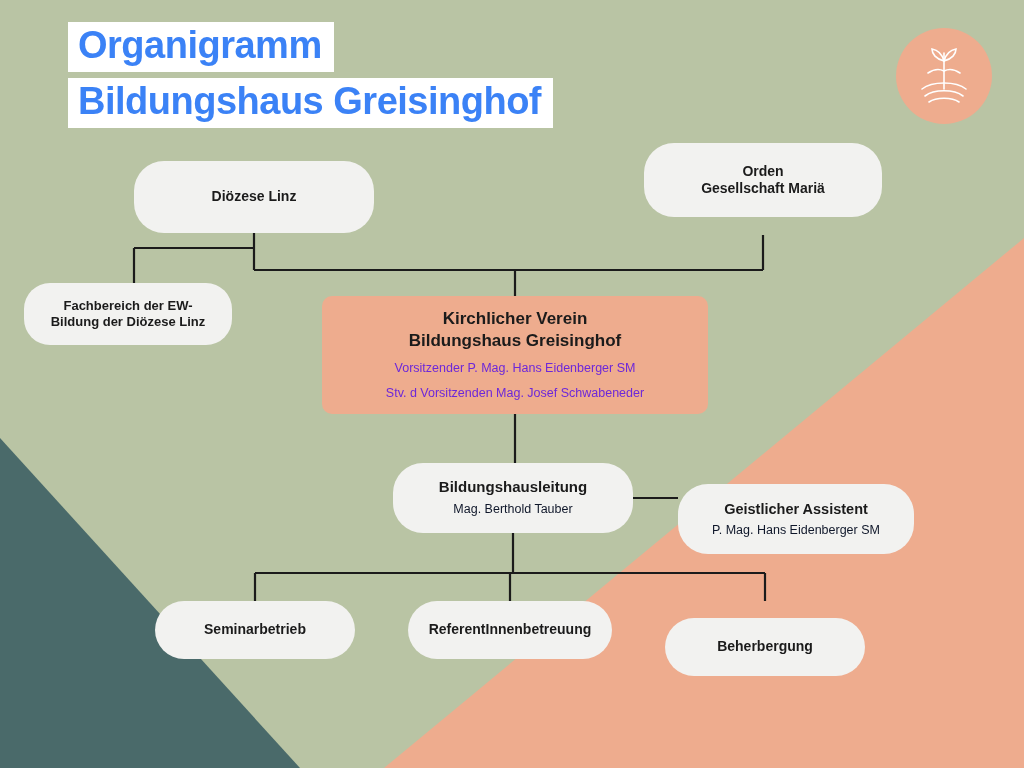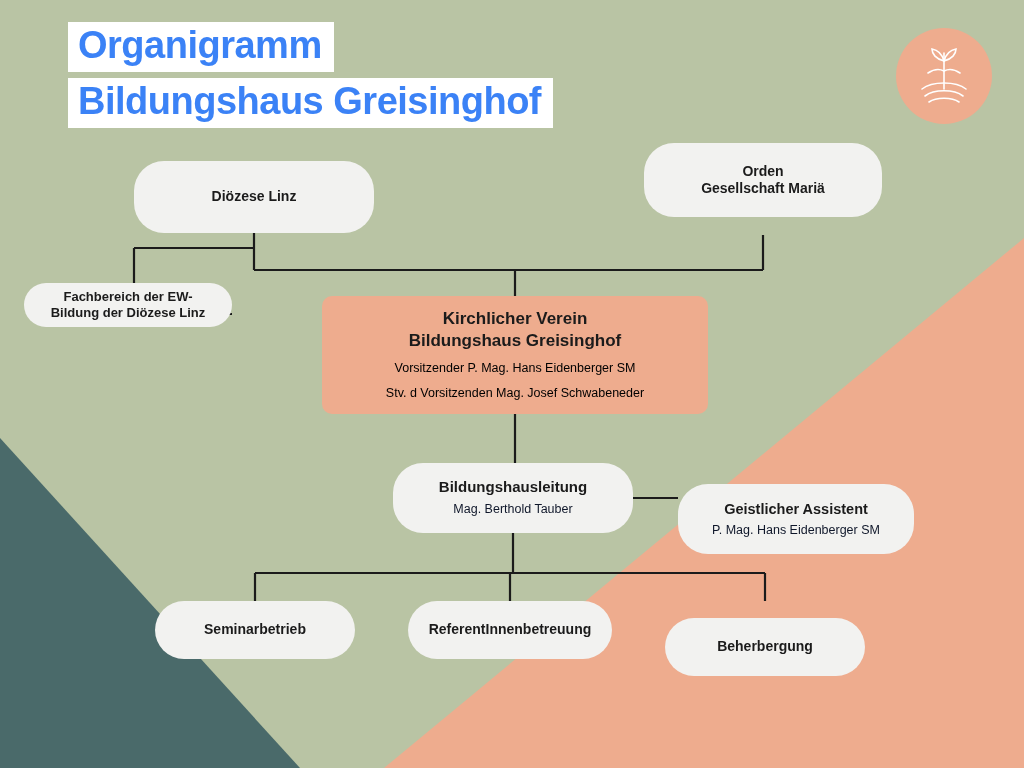--- a/index.html
+++ b/index.html
@@ -112,38 +112,38 @@
   }
 
   
   #node-dioezese {
     left: 134px; top: 161px; width: 240px; height: 72px;
   }
   #node-orden {
     left: 644px; top: 143px; width: 238px; height: 74px;
   }
   #node-fachbereich {
-    left: 24px; top: 283px; width: 208px; height: 44px;
+    left: 24px; top: 283px; width: 208px; height: 62px;
     border-radius: 26px;
   }
   #node-fachbereich .n-title { font-size: 13px; }
 
   #node-verein {
     left: 322px; top: 296px; width: 386px; height: 118px;
     background: #eeac8e;
     border-radius: 10px;
   }
   #node-verein .n-title {
     font-size: 17px;
     font-weight: bold;
     line-height: 1.3;
   }
   #node-verein .n-sub {
     font-size: 12.5px;
-    color: #000000;
+    color: #6d28d9;
     margin-top: 8px;
   }
 
   #node-leitung {
     left: 393px; top: 463px; width: 240px; height: 70px;
   }
   #node-leitung .n-title { font-size: 15px; }
   #node-leitung .n-sub { margin-top: 4px; }
 
   #node-assistent {

